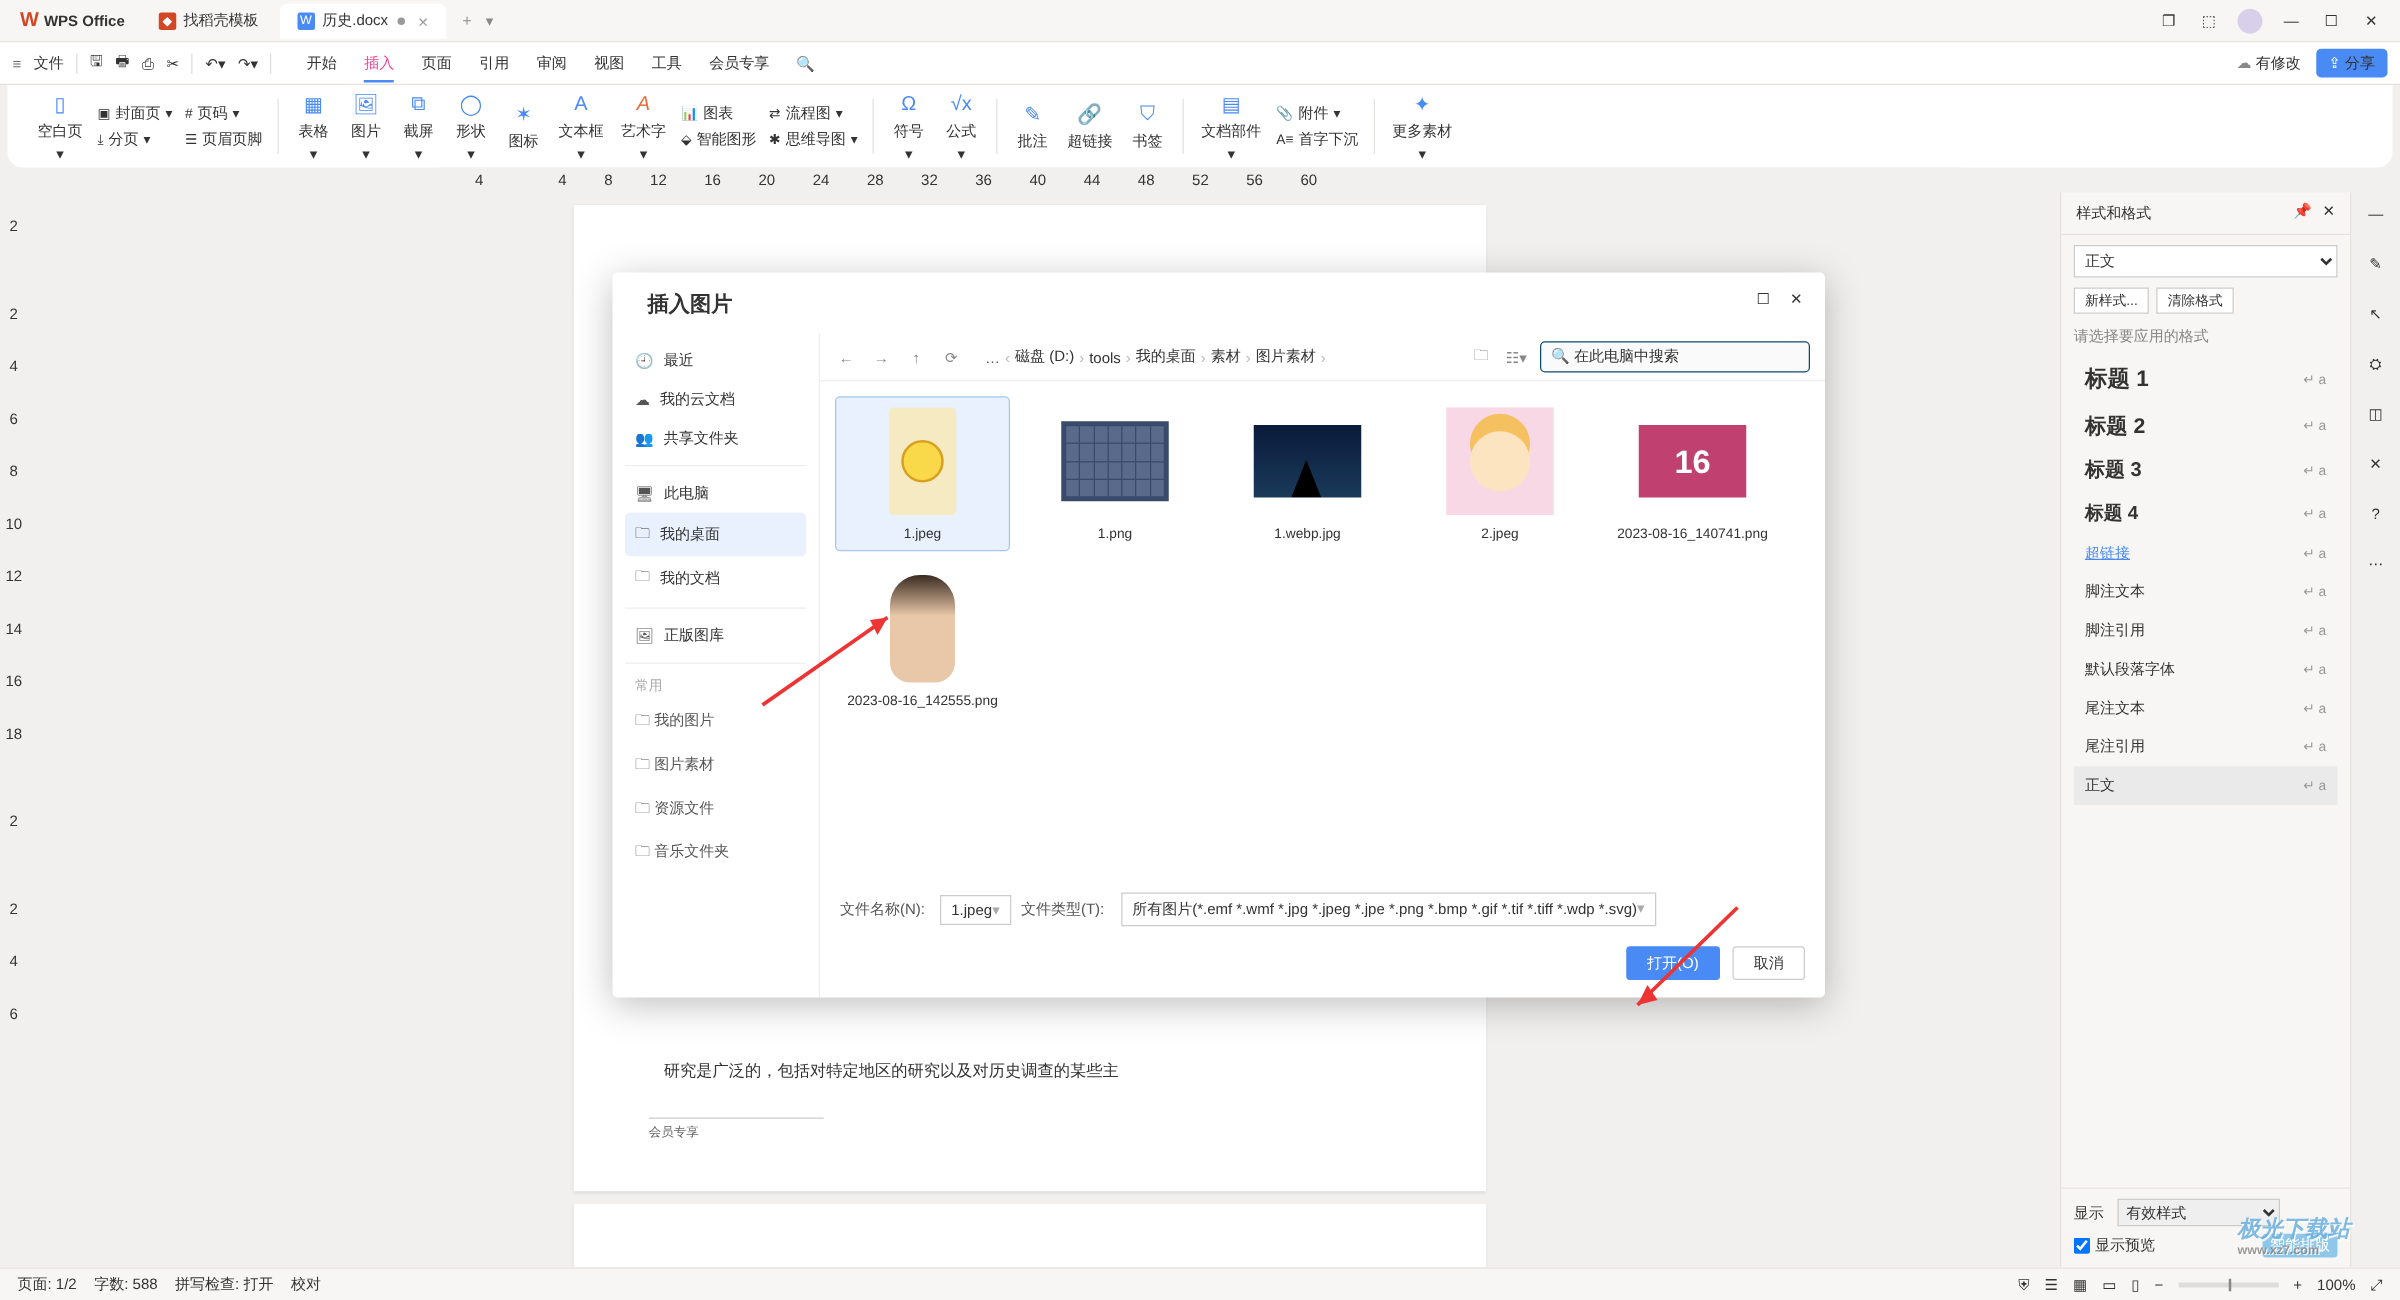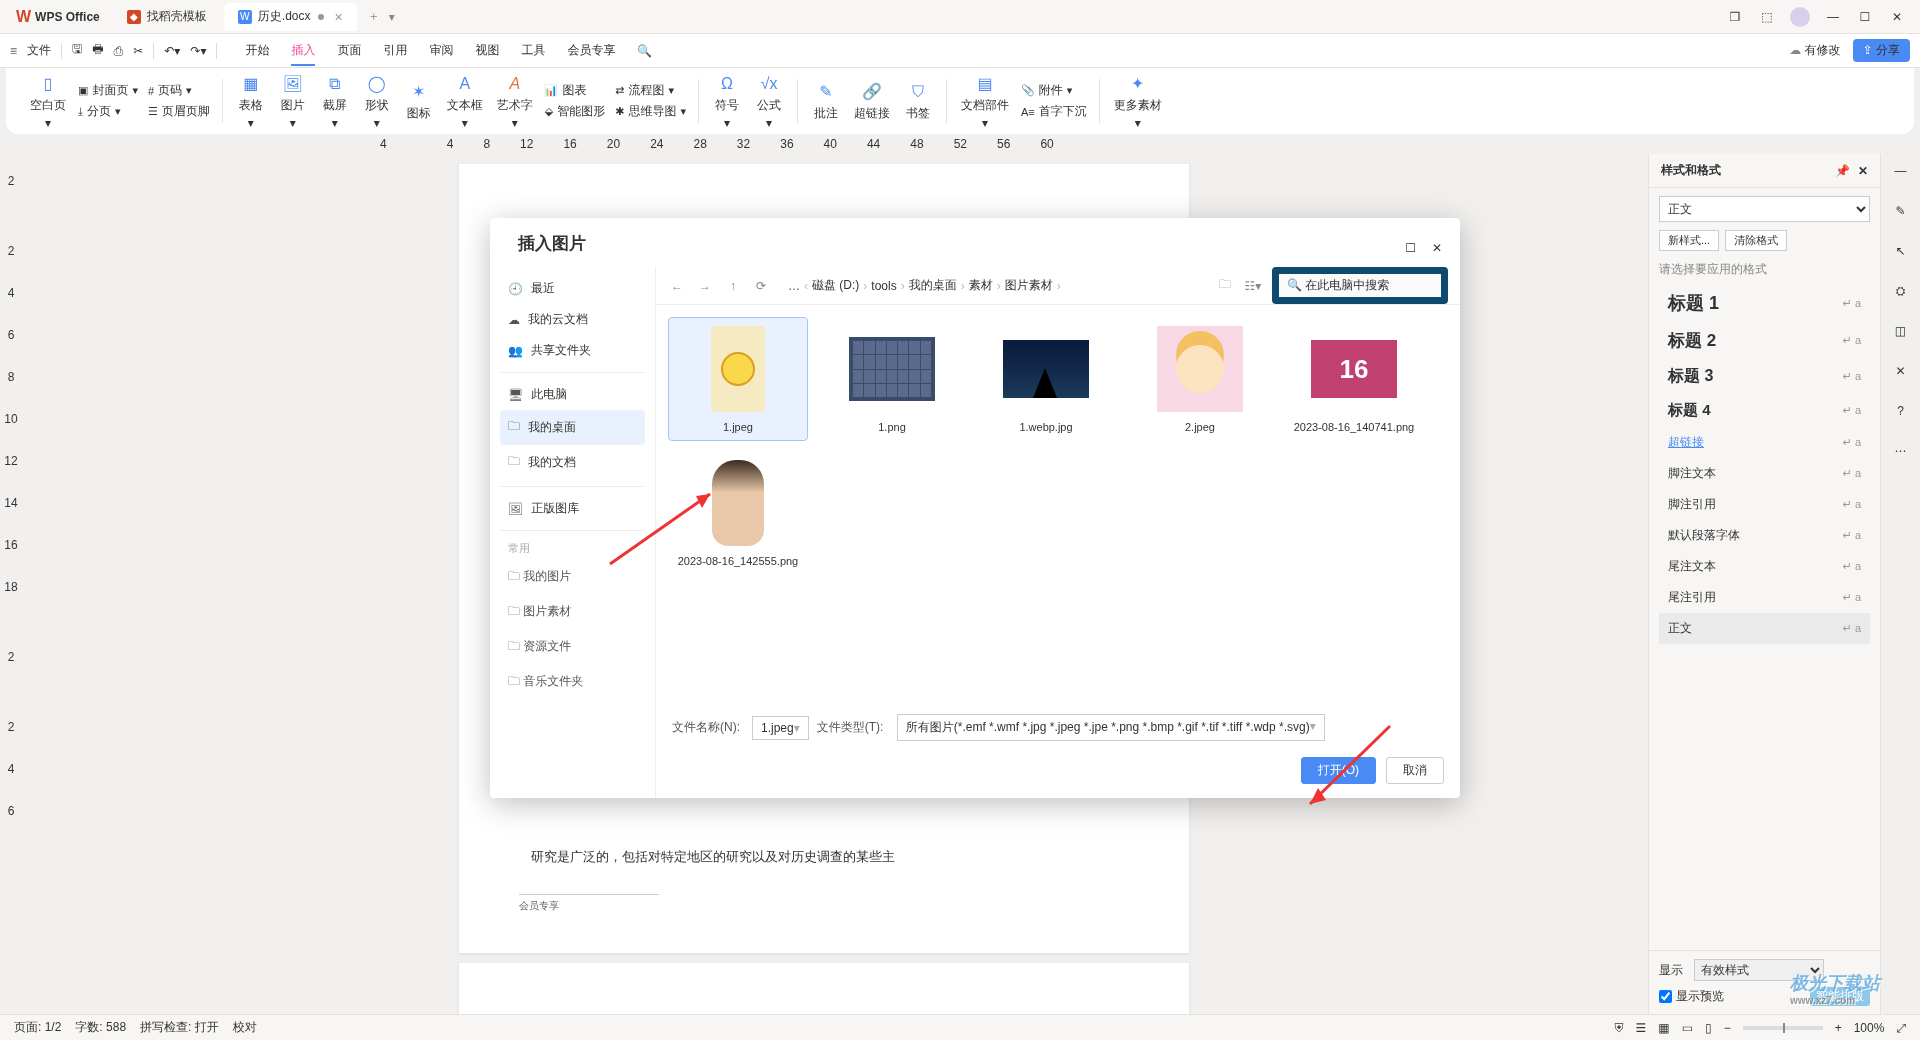--- a/index.html
+++ b/index.html
@@ -32,54 +32,54 @@
 .rb-sep{width:1px;height:44px;background:#e5e2de;margin:0 6px}
 .ruler{height:20px;background:#f2f0ee;position:relative;margin-left:350px;margin-right:350px;display:flex;align-items:center;font-size:10px;color:#888}
 .ruler-nums{display:flex;gap:30px;margin-left:30px}
 .workspace{position:absolute;top:154px;bottom:26px;left:0;right:0;display:flex}
 .doc-area{flex:1;position:relative;overflow:hidden}
 .page{width:730px;background:#fff;margin:10px auto;box-shadow:0 1px 3px rgba(0,0,0,0.1);min-height:780px;padding:40px 60px}
 .doc-line{margin:4px 12px;color:#333;font-size:13px}
 .footnote{border-top:1px solid #ccc;width:140px;margin-top:28px;padding-top:4px;font-size:10px;color:#666}
 .vruler{position:absolute;left:2px;top:0;bottom:0;width:18px;font-size:9px;color:#999;display:flex;flex-direction:column;align-items:center;padding-top:20px;gap:28px}
 .side-panel{width:232px;background:#f8f6f4;border-left:1px solid #e5e2de;display:flex;flex-direction:column}
-.side-header{padding:8px 12px;display:flex;align-items:center;border-bottom:1px solid #e5e2de;font-weight:bold}
+.side-header{padding:8px 12px;display:flex;border-bottom:1px solid #e5e2de;font-weight:normal}
 .side-pin{margin-left:auto;display:flex;gap:8px;color:#999}
 .side-body{padding:8px 10px;flex:1;overflow:auto}
 .style-sel{width:100%;border:1px solid #ccc;padding:4px;background:#fff;margin-bottom:8px}
 .style-btns{display:flex;gap:6px;margin-bottom:10px}
 .style-btn{border:1px solid #ccc;padding:2px 8px;background:#fff;font-size:11px}
 .style-list{display:flex;flex-direction:column}
 .style-item{padding:6px 8px;border:1px solid transparent;display:flex;align-items:center;justify-content:space-between}
 .style-item.selected{background:#eaeaea}
 .style-item .ret{color:#999;font-size:11px}
 .h1{font-size:18px;font-weight:bold}.h2{font-size:17px;font-weight:bold}.h3{font-size:16px;font-weight:bold}.h4{font-size:15px;font-weight:bold}
 .link-style{color:#4a8af4;text-decoration:underline}
 .side-footer{border-top:1px solid #e5e2de;padding:8px 10px;font-size:11px}
 .side-footer select{width:130px;padding:2px;border:1px solid #ccc}
 .cbx{display:flex;align-items:center;gap:4px;margin-top:6px}
 .icon-rail{width:40px;background:#f2f0ee;border-left:1px solid #e5e2de;display:flex;flex-direction:column;align-items:center;padding-top:6px;gap:18px;color:#888}
 .icon-rail .ri{width:22px;height:22px;display:flex;align-items:center;justify-content:center}
 .statusbar{position:absolute;bottom:0;left:0;right:0;height:26px;background:#f8f6f4;border-top:1px solid #e5e2de;display:flex;align-items:center;padding:0 14px;gap:14px;font-size:11px;color:#555}
 .statusbar .right{margin-left:auto;display:flex;align-items:center;gap:12px}
 .dialog{position:absolute;left:490px;top:218px;width:970px;height:580px;background:#fff;box-shadow:0 6px 30px rgba(0,0,0,0.25);border-radius:4px;display:flex;flex-direction:column}
-.dlg-title-row{display:flex;align-items:flex-end;padding:14px 18px 0 28px}
+.dlg-title-row{display:flex;align-items:flex-start;padding:14px 18px 0 28px}
 .dlg-title{font-size:17px;font-weight:bold}
 .dlg-winbtns{margin-left:auto;display:flex;gap:16px;color:#888}
 .dlg-body{flex:1;display:flex;margin-top:12px;min-height:0}
 .dlg-side{width:166px;border-right:1px solid #eee;padding:6px 10px;overflow:auto}
 .dlg-side-item{display:flex;align-items:center;gap:8px;padding:7px 8px;color:#555;border-radius:4px}
 .dlg-side-item.active{background:#e9f1ff;color:#333}
 .dlg-side-sep{height:1px;background:#eee;margin:6px 0}
 .dlg-side-head{color:#aaa;font-size:11px;padding:4px 8px}
 .dlg-main{flex:1;display:flex;flex-direction:column;min-width:0}
 .dlg-nav{height:38px;display:flex;align-items:center;gap:10px;padding:0 12px;border-bottom:1px solid #eee}
 .breadcrumb{display:flex;align-items:center;gap:4px;color:#555;flex:1;padding:0 8px}
 .bc-sep{color:#bbb}
-.search-box{width:176px;border:7px solid #0c4a6e;border-radius:4px;padding:3px 8px;text-align:left;color:#bbb;background:#fafafa}
+.search-box{width:216px;border:1px solid #0c4a6e;border-radius:4px;padding:3px 8px;text-align:left;color:#bbb;background:#fafafa}
 .file-grid{flex:1;overflow:auto;padding:12px;display:flex;flex-wrap:wrap;align-content:flex-start;gap:10px 14px}
 .file-item{width:140px;display:flex;flex-direction:column;align-items:center;padding:6px;border:1px solid transparent;border-radius:4px}
 .file-item.selected{background:#e9f1ff;border-color:#a4c6f4}
 .thumb{width:90px;height:90px;display:flex;align-items:center;justify-content:center;margin-bottom:6px}
 .file-name{text-align:center;font-size:11px;word-break:break-all;line-height:1.3}
 .dlg-fields{padding:8px 16px;display:flex;flex-direction:row;gap:8px}
 .fld-row{display:flex;align-items:center;gap:10px}
 .fld-label{width:70px;color:#555}
 .fld-input{flex:1;border:1px solid #ccc;padding:4px 8px;background:#fff}
 .dlg-buttons{display:flex;justify-content:flex-end;gap:10px;padding:8px 16px 14px}

